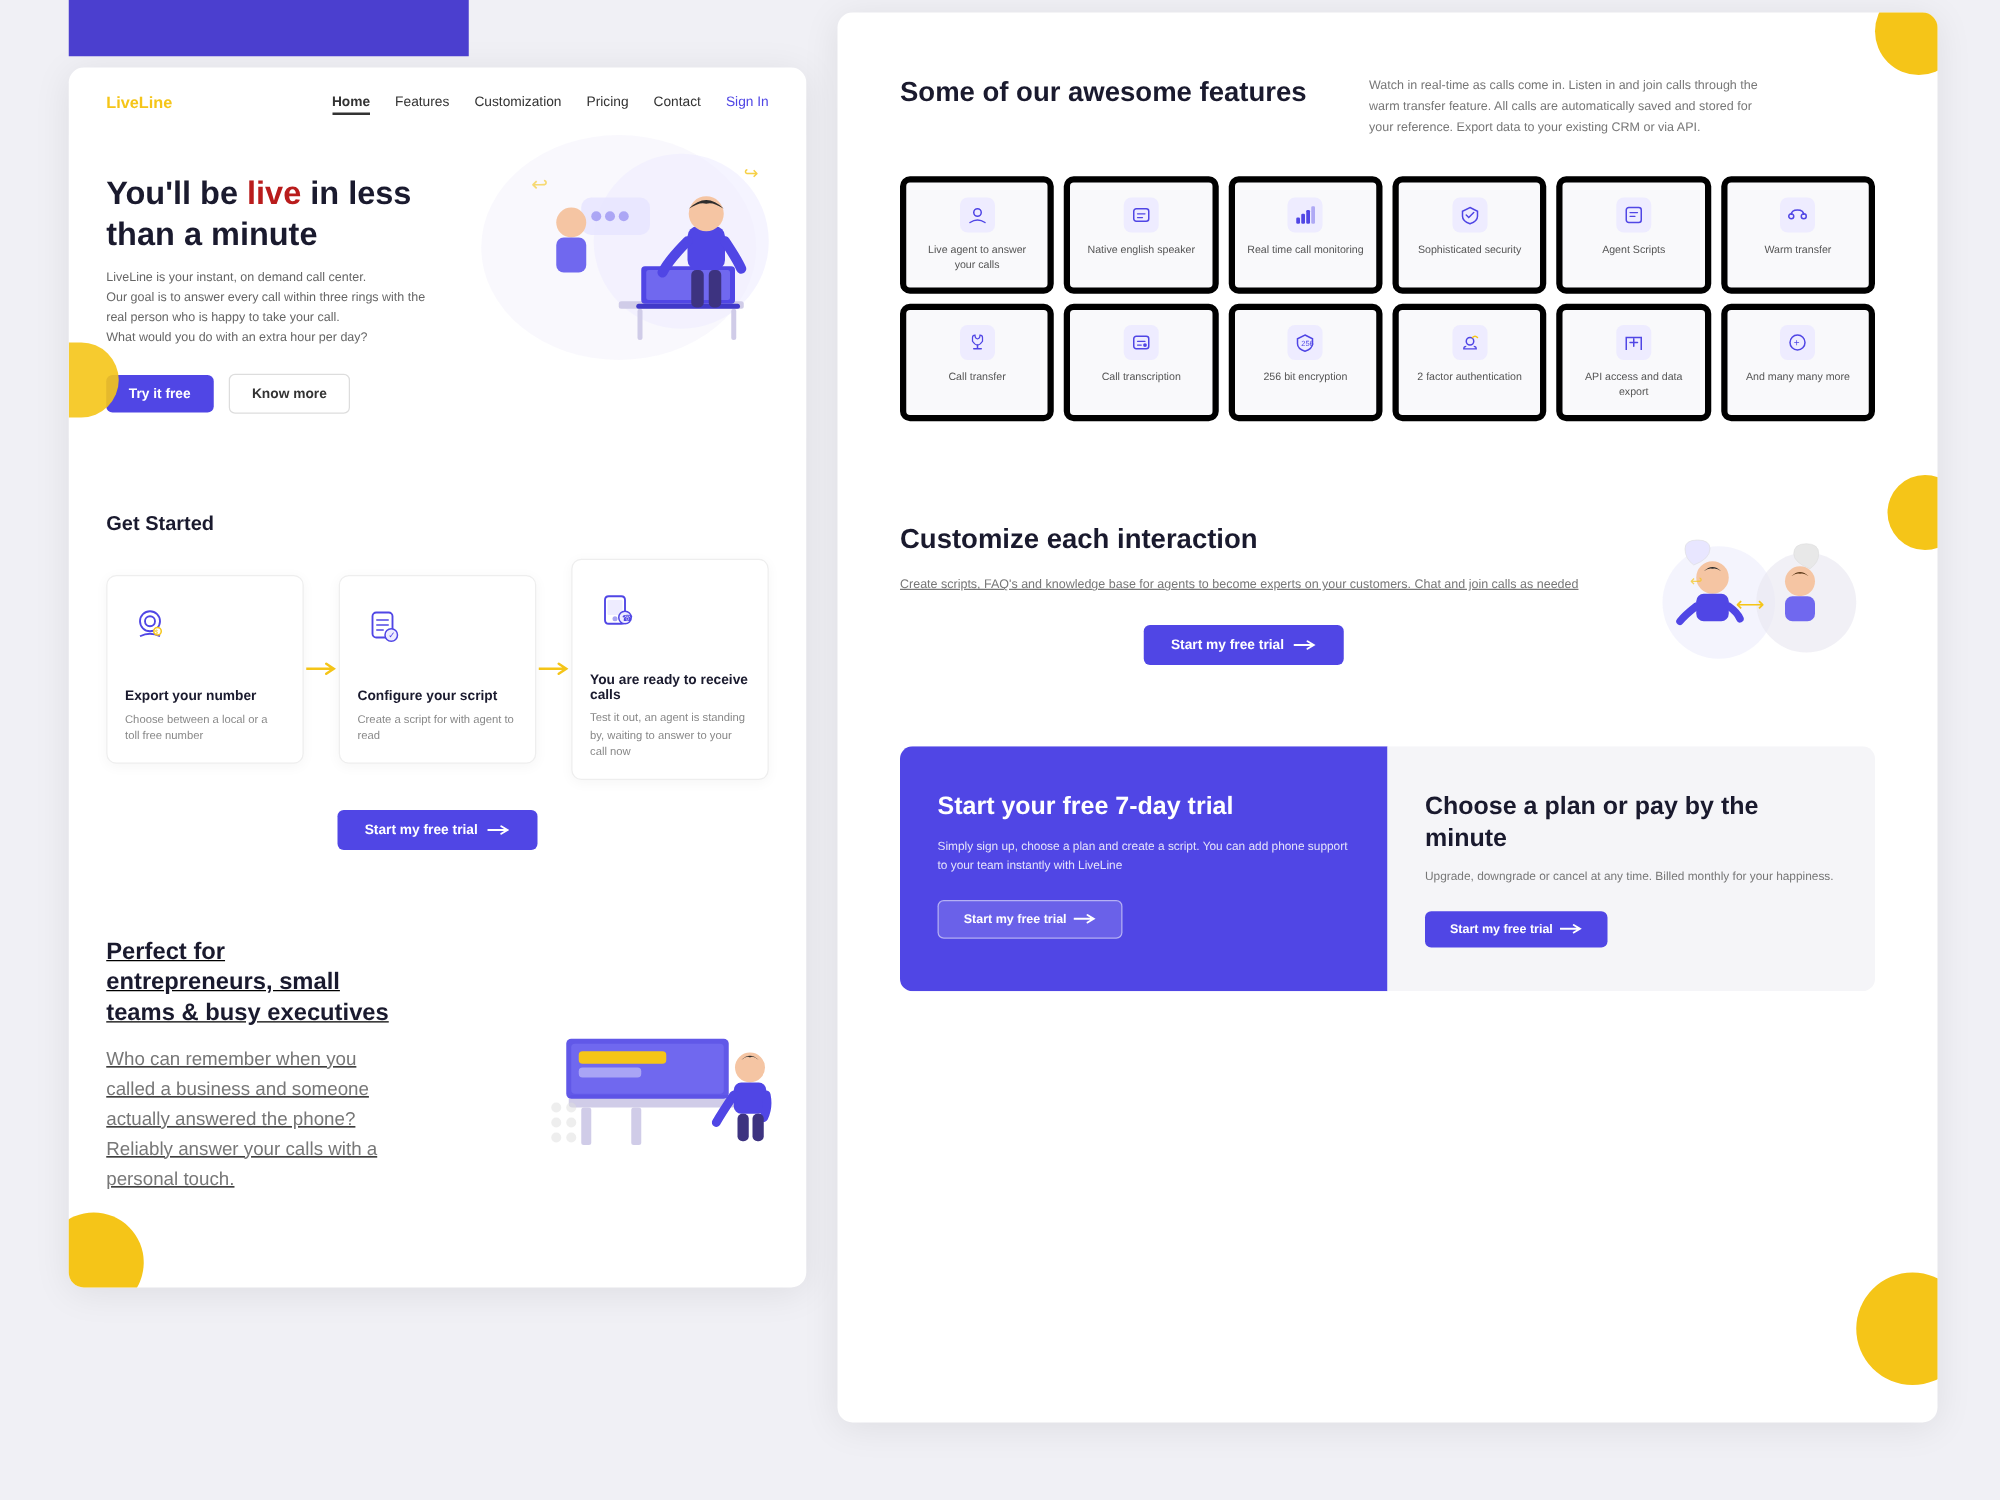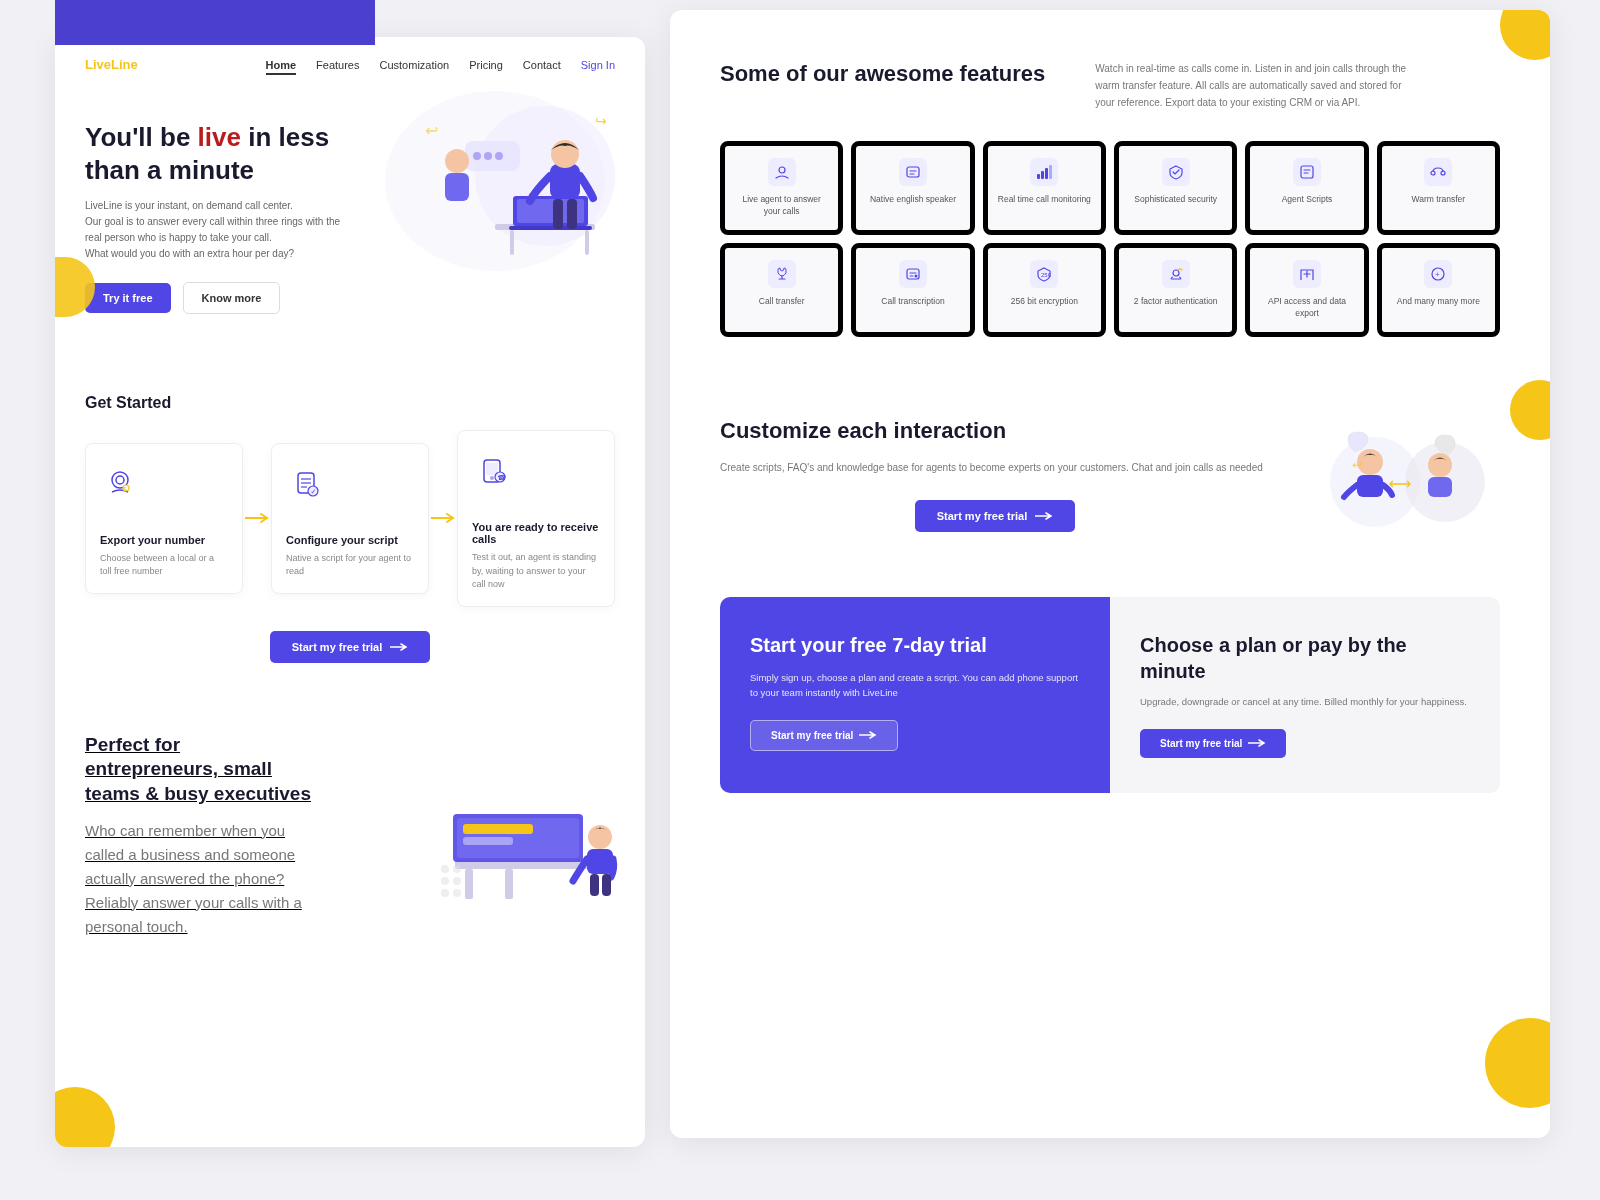--- a/index.html
+++ b/index.html
@@ -2,23 +2,23 @@
 <html><head>
   <meta charset="utf-8">
   <style>
     * { box-sizing: border-box; margin: 0; padding: 0; }
     body { font-family: 'Segoe UI', Arial, sans-serif; background: #f0f0f5; width: 1600px; height: 1200px; overflow: hidden; position: relative; }
 
     
     .left-panel {
       position: absolute;
       left: 55px;
-      top: 37px;
+      top: 54px;
       width: 590px;
-      height: 1110px;
+      height: 976px;
       background: #fff;
       border-radius: 12px;
       overflow: hidden;
       box-shadow: 0 4px 30px rgba(0,0,0,0.08);
     }
 
     
     .right-panel {
       position: absolute;
       left: 670px;
@@ -262,20 +262,21 @@
       font-weight: 800;
       color: #1a1a2e;
       line-height: 1.3;
       margin-bottom: 14px;
     }
     .customize-desc {
       font-size: 10px;
       color: #777;
       line-height: 1.7;
       margin-bottom: 24px;
+      text-decoration: underline;
     }
     .customize-illustration {
       width: 200px;
       height: 130px;
       flex-shrink: 0;
     }
 
     
     .cta-section {
       margin: 20px 50px 30px;
@@ -474,21 +475,21 @@
             <svg width="32" height="32" viewBox="0 0 32 32" fill="none">
               <rect x="8" y="5" width="16" height="20" rx="3" stroke="#5046e5" stroke-width="1.5" fill="none"></rect>
               <line x1="11" y1="11" x2="21" y2="11" stroke="#5046e5" stroke-width="1.2"></line>
               <line x1="11" y1="15" x2="21" y2="15" stroke="#5046e5" stroke-width="1.2"></line>
               <line x1="11" y1="19" x2="17" y2="19" stroke="#5046e5" stroke-width="1.2"></line>
               <circle cx="23" cy="23" r="5" fill="#eeecff" stroke="#5046e5" stroke-width="1.2"></circle>
               <text x="20.5" y="25.5" font-size="7" fill="#5046e5">✓</text>
             </svg>
           </div>
           <p class="step-title">Configure your script</p>
-          <p class="step-desc">Native a script for your agent to read</p>
+          <p class="step-desc">Create a script for with agent to read</p>
         </div>
       </div>
 
       <div class="step-arrow-wrap">
         <svg width="24" height="12" viewBox="0 0 24 12">
             <path d="M0 6 H20 M16 2 L22 6 L16 10" stroke="#f5c518" stroke-width="2" fill="none" stroke-linecap="round"></path>
           </svg>
       </div>
 
       <div class="step-wrapper">

